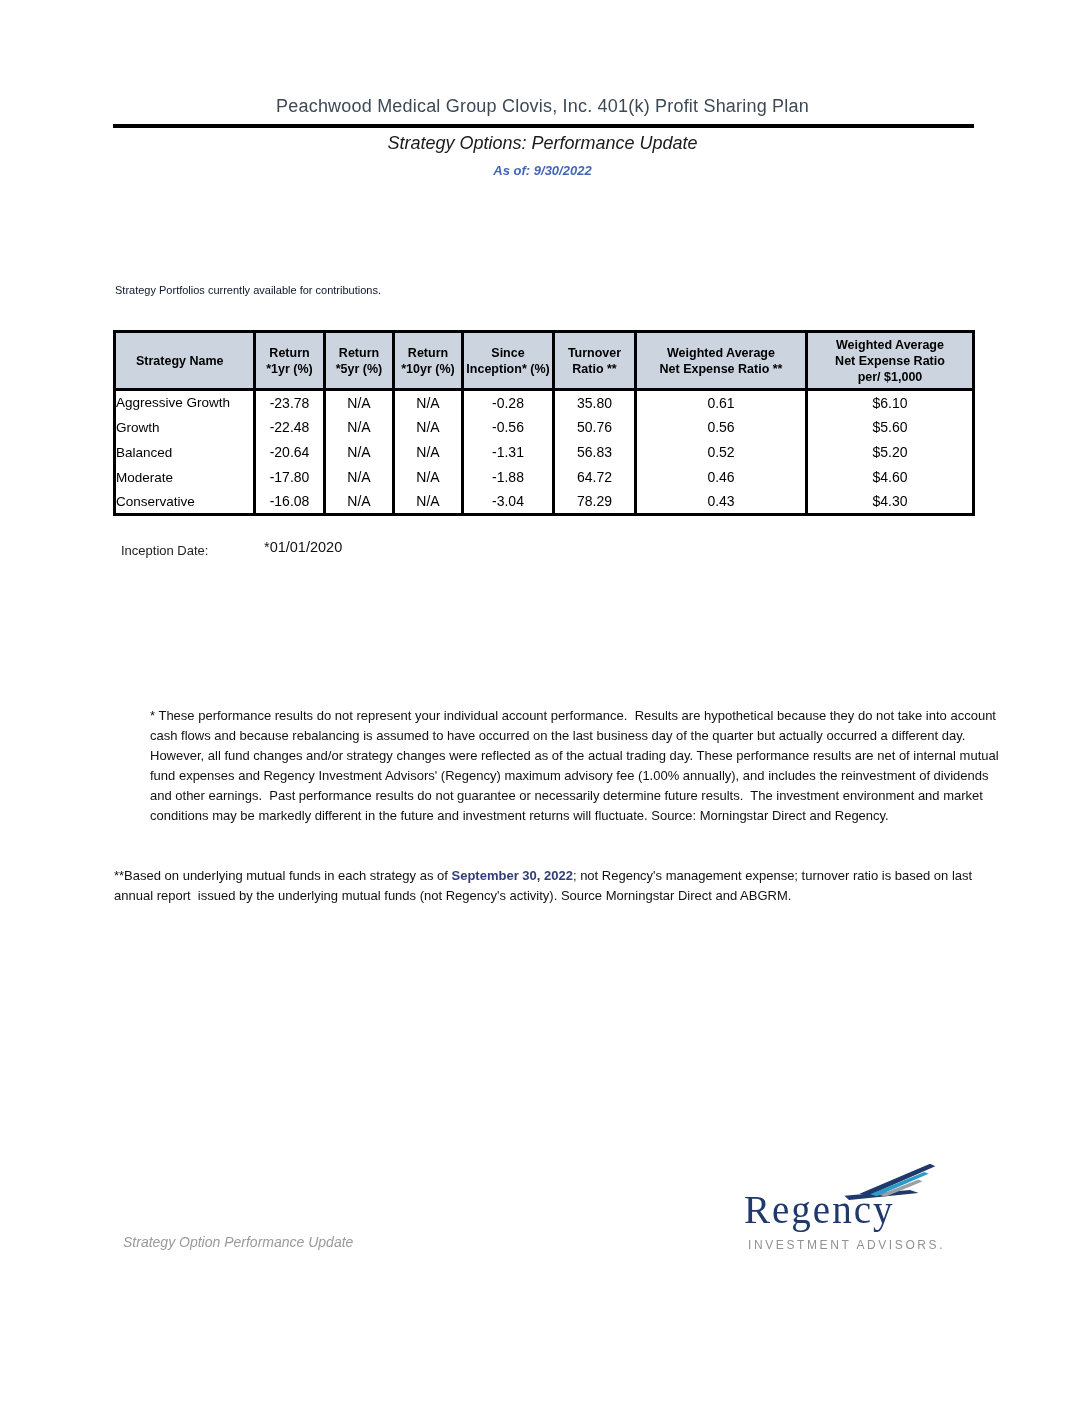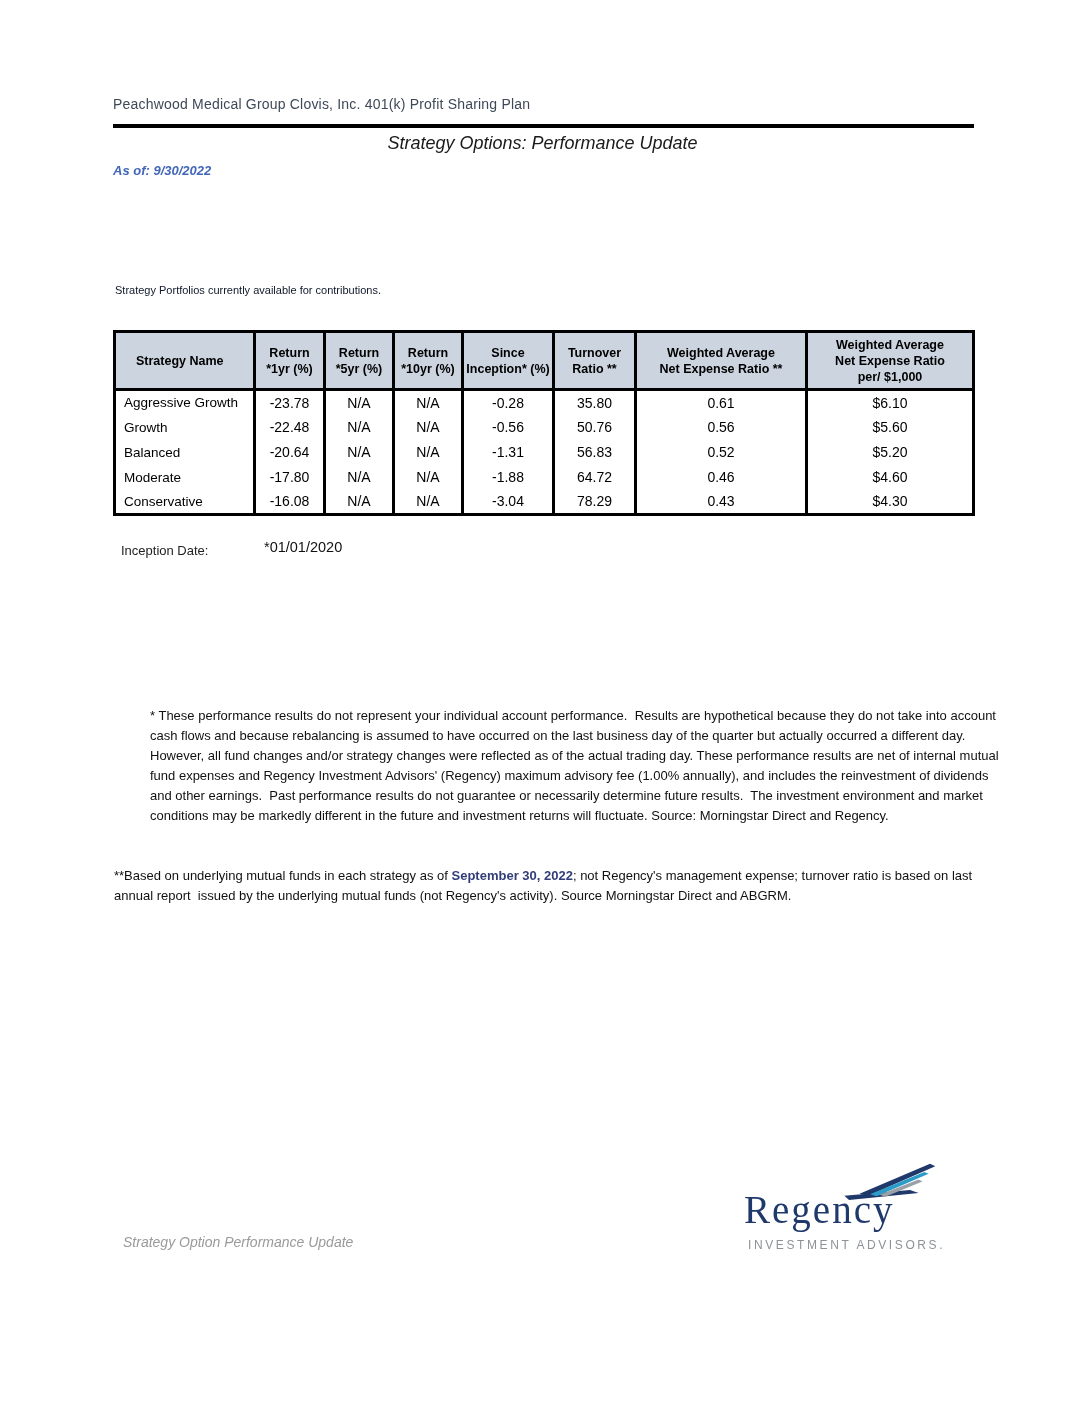--- a/index.html
+++ b/index.html
@@ -4,54 +4,54 @@
 <style>
   * { margin:0; padding:0; box-sizing:border-box; }
   html,body { background:#ffffff; }
   body { font-family:"Liberation Sans", sans-serif; color:#000; }
   .page {
     position:relative; width:1088px; height:1408px; background:#fff;
     overflow:hidden;
   }
   .title {
     position:absolute; top:96px; left:113px; width:859px;
-    font-size:14px; color:#3e4957; letter-spacing:0.2px;
+    text-align:center; font-size:18px; color:#3e4957; letter-spacing:0.2px;
   }
   .divider {
     position:absolute; top:124px; left:113px; width:861px; height:4px;
     background:#000;
   }
   .subtitle {
     position:absolute; top:133px; left:113px; width:859px;
     text-align:center; font-size:18px; font-style:italic; font-weight:500; color:#1a1a1a;
   }
   .asof {
     position:absolute; top:163px; left:113px; width:859px;
-    text-align:left; font-size:13px; font-style:italic; font-weight:bold; color:#4367b8;
+    text-align:center; font-size:13px; font-style:italic; font-weight:bold; color:#4367b8;
   }
   .intro {
     position:absolute; top:284px; left:115px; font-size:11px; color:#0f172a;
   }
   table.perf-table {
     position:absolute; top:330px; left:113px; width:859px;
     border-collapse:collapse; table-layout:fixed;
     border:3px solid #000;
   }
   table.perf-table th {
     background:#ccd4df; border:3px solid #000;
     font-size:12.5px; font-weight:bold; line-height:16px;
     height:58px; text-align:center; vertical-align:middle; padding:2px;
   }
   table.perf-table th.col-name { text-align:left; padding-left:20px; }
   table.perf-table td {
     border-left:3px solid #000; border-right:3px solid #000;
     font-size:14px; height:25px; text-align:center; vertical-align:middle;
     padding:0 2px;
   }
-  table.perf-table td.cell-name { text-align:left; padding-left:8px; font-size:13.5px; }
+  table.perf-table td.cell-name { text-align:left; padding-left:0; font-size:13.5px; }
   .inception { position:absolute; top:541px; left:121px; width:500px; }
   .inception-label { font-size:13px; color:#222; }
   .inception-value { position:absolute; left:143px; top:-2px; font-size:14.5px; color:#111; }
   .footnote {
     position:absolute; left:114px; width:862px;
     font-size:13px; line-height:20px; color:#111;
     white-space:pre-wrap;
   }
   .fn1 { top:706px;margin-left:36px; }
   .fn2 { top:866px; }

